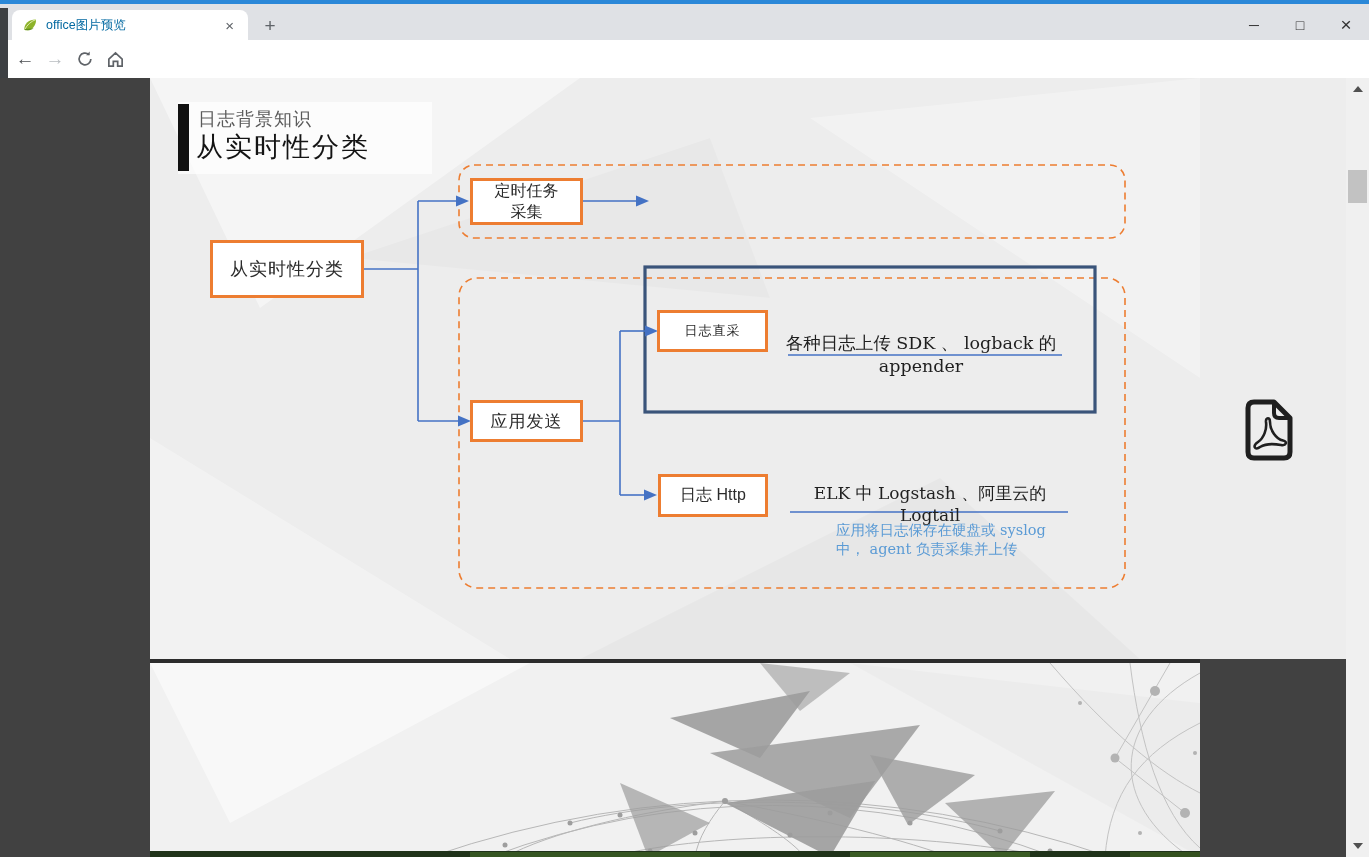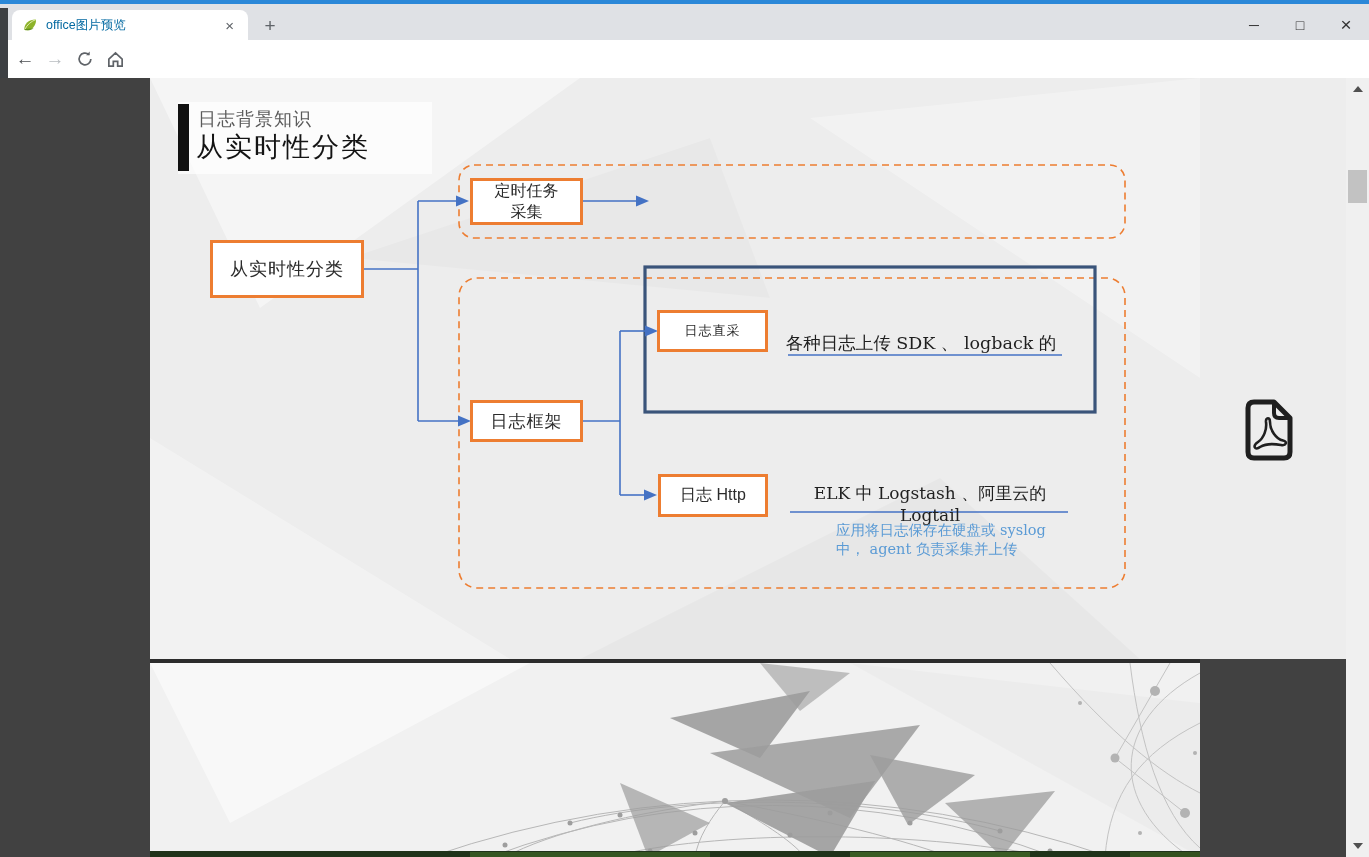--- a/index.html
+++ b/index.html
@@ -234,31 +234,32 @@
     </div>
 
     <div class="node node-root">
       <span>从实时性分类</span>
     </div>
     <div class="node node-timed">
       <span>定时任务</span>
       <span>采集</span>
     </div>
     <div class="node node-realtime">
-      <span>日志框架</span>
+      <span>应用发送</span>
     </div>
     <div class="node node-direct">
       <span>日志直采</span>
     </div>
     <div class="node node-agent">
       <span>日志 Http</span>
     </div>
 
     <div class="ann ann-direct-main">
       <div>各种日志上传 SDK 、 logback 的</div>
+      <div>appender</div>
     </div>
     <div class="ann ann-agent-sub">
       <div>应用将日志保存在硬盘或 syslog</div>
       <div>中， agent 负责采集并上传</div>
     </div>
     <div class="ann ann-agent-main">ELK 中 Logstash 、阿里云的 Logtail</div>
   </div>
 
   <div class="slide-divider"></div>
 

